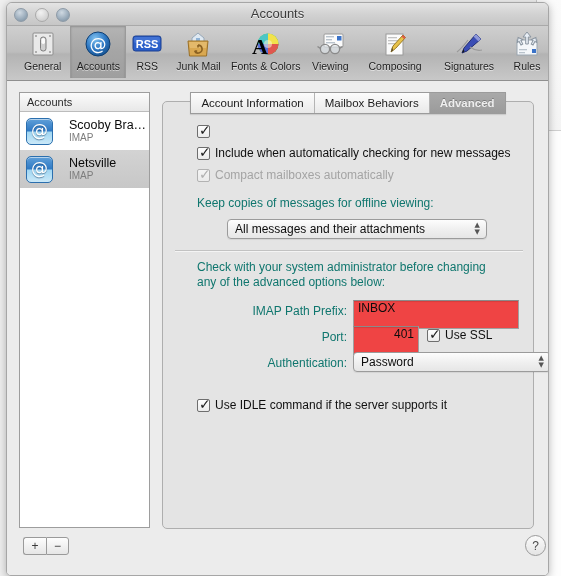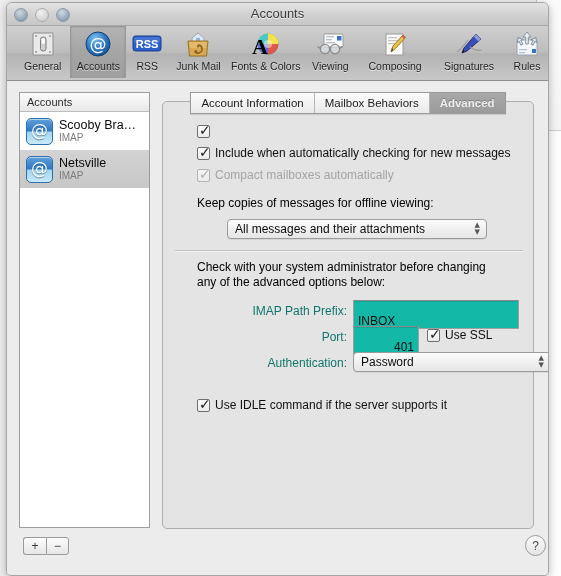--- a/index.html
+++ b/index.html
@@ -211,21 +211,21 @@
   }
   .acct-icon .at {
     font-size: 17px;
     color: #ffffff;
     font-family: "DejaVu Sans", sans-serif;
     line-height: 1;
     margin-top: -1px;
     text-shadow: 0 1px 1px rgba(0,40,80,0.5);
   }
   .acct-text {
-    margin-left: 6px;
+    margin-left: 16px;
     display: flex;
     flex-direction: column;
     justify-content: center;
     overflow: hidden;
   }
   .acct-name {
     font-size: 12.5px;
     color: #0a0a0a;
     white-space: nowrap;
     line-height: 14px;
@@ -380,21 +380,21 @@
 
   .field-label {
     position: absolute;
     font-size: 12px;
     color: #0f766e;
     white-space: nowrap;
   }
   .static-text {
     position: absolute;
     font-size: 12px;
-    color: #000000;
+    color: #0f766e;
     line-height: 15px;
   }
 
   .popup {
     position: absolute;
     height: 20px;
     background: linear-gradient(to bottom, #fdfdfd 0%, #f0f0f0 50%, #e6e6e6 100%);
     border: 1px solid #9b9b9b;
     border-radius: 4px;
     box-sizing: border-box;
@@ -420,26 +420,26 @@
   }
   .popup .steppers span {
     font-size: 7px;
     color: #555555;
     font-family: "DejaVu Sans", sans-serif;
   }
 
   .textfield {
     position: absolute;
     height: 29px;
-    background: #14b8a6;
+    background: #ef4444;
     border: 1px solid #a0a0a0;
     border-top-color: #8a8a8a;
     box-sizing: border-box;
     display: flex;
-    align-items: flex-end;
+    align-items: flex-start;
     cursor: text;
     box-shadow: inset 0 1px 1px rgba(0,0,0,0.10);
   }
   .textfield .tv {
     font-size: 12px;
     color: #0d0d0d;
     padding: 0 4px;
     white-space: nowrap;
     width: 100%;
     box-sizing: border-box;

